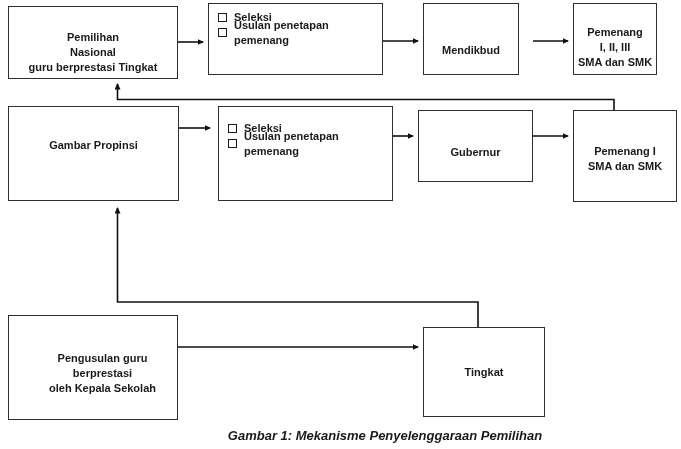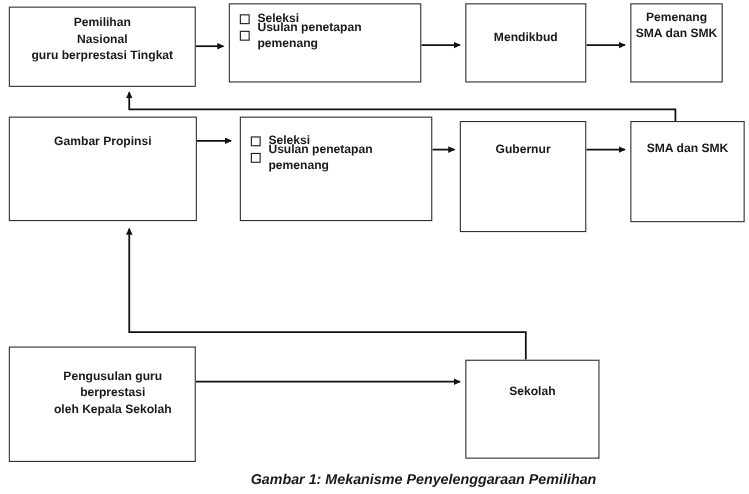--- a/index.html
+++ b/index.html
@@ -14,21 +14,21 @@
   }
   .box {
     position: absolute;
     border: 1.6px solid #2e2e2e;
     background: #ffffff;
     box-sizing: border-box;
     font-size: 11px;
     font-weight: bold;
     line-height: 15px;
   }
-  .box .centered { text-align: center; }
+  .box .centered { text-align: center; margin-top: 16px; }
   .box .lines span { display: block; }
   .check-row {
     display: flex;
     align-items: center;
     padding-left: 9px;
     height: 15px;
   }
   .cb {
     display: inline-block;
     width: 7px;
@@ -93,29 +93,30 @@
         <span class="cb"></span>
         <span>Seleksi</span>
       </div>
       <div class="check-row">
         <span class="cb"></span>
         <span>Usulan penetapan pemenang</span>
       </div>
     </div>
   </div>
 
-  <div class="box" style="left:423px; top:3px; width:110px; height:72px;">
+  <div class="box" style="left:423px; top:3px; width:96px; height:72px;">
     <div class="lines centered" style="padding-top:23px;">
       <span>Mendikbud</span>
     </div>
   </div>
 
   <div class="box" style="left:573px; top:3px; width:84px; height:72px;">
     <div class="lines centered" style="padding-top:5px;">
       <span>Pemenang</span>
+      <span>I, II, III</span>
       <span>SMA dan SMK</span>
     </div>
   </div>
 
   <div class="box" style="left:8px; top:106px; width:171px; height:95px;">
     <div class="lines centered" style="padding-top:15px;">
       <span>Gambar Propinsi</span>
     </div>
   </div>
 
@@ -125,40 +126,41 @@
         <span class="cb"></span>
         <span>Seleksi</span>
       </div>
       <div class="check-row">
         <span class="cb"></span>
         <span>Usulan penetapan pemenang</span>
       </div>
     </div>
   </div>
 
-  <div class="box" style="left:418px; top:110px; width:115px; height:101px;">
+  <div class="box" style="left:418px; top:110px; width:115px; height:72px;">
     <div class="lines centered" style="padding-top:18px;">
       <span>Gubernur</span>
     </div>
   </div>
 
   <div class="box" style="left:573px; top:110px; width:104px; height:92px;">
     <div class="lines centered" style="padding-top:17px;">
+      <span>Pemenang I</span>
       <span>SMA dan SMK</span>
     </div>
   </div>
 
   <div class="box" style="left:8px; top:315px; width:170px; height:105px;padding-left:19px;">
     <div class="lines centered" style="padding-top:19px;">
       <span>Pengusulan guru berprestasi</span>
       <span>oleh Kepala Sekolah</span>
     </div>
   </div>
 
   <div class="box" style="left:423px; top:327px; width:122px; height:90px;">
     <div class="lines centered" style="padding-top:21px;">
-      <span>Sekolah</span>
+      <span>Tingkat</span>
     </div>
   </div>
 
   <div id="caption">Gambar 1: Mekanisme Penyelenggaraan Pemilihan</div>
 
 </div>
 
 </body></html>

